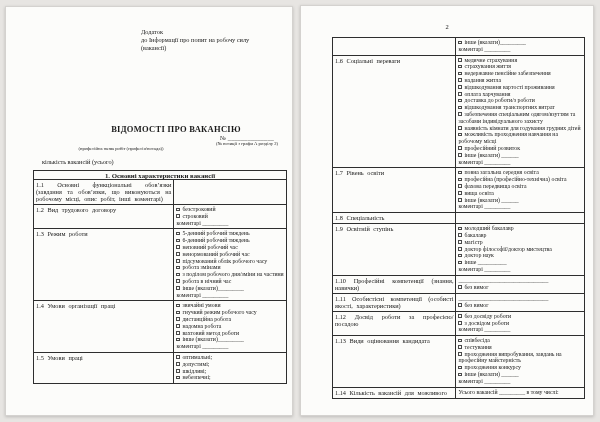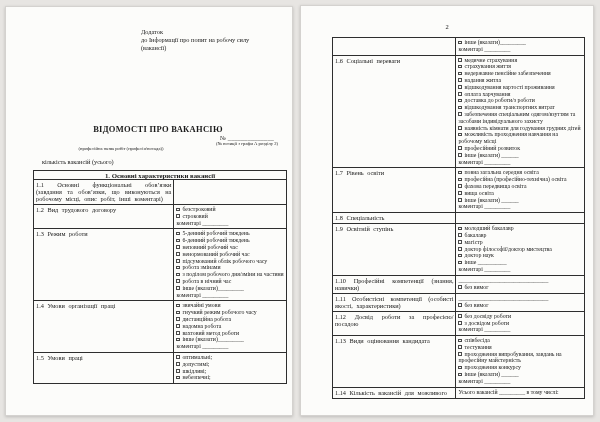--- a/index.html
+++ b/index.html
@@ -13,21 +13,21 @@
   .canvas{position:relative;width:600px;height:422px;border-radius:7px;overflow:hidden;}
   .page{
     position:absolute;background:var(--page-bg);
     border:1px solid #d4d2cf;box-shadow:0 1px 3px rgba(0,0,0,0.18);
     box-sizing:border-box;
   }
   #page1{left:5px;top:6px;width:288px;height:410px;}
   #page2{left:300px;top:5px;width:294px;height:411px;}
 
   .annex{position:absolute;left:135px;top:21px;width:150px;font-size:6.3px;line-height:8.2px;}
-  .doc-title{position:absolute;left:16px;top:117px;width:254px;text-align:center;text-indent:18px;
+  .doc-title{position:absolute;left:34px;top:117px;width:254px;text-align:center;text-indent:18px;
     font-weight:bold;font-size:8.5px;letter-spacing:0.3px;}
   .caption{font-size:4.6px;line-height:5.4px;text-align:center;color:#222;}
   .prof-caption{position:absolute;left:50px;top:139px;width:130px;}
   .num-block{position:absolute;left:196px;top:127px;width:90px;text-align:center;}
   .num-line{font-size:6.2px;line-height:7px;letter-spacing:0.2px;}
   .count-caption{position:absolute;left:36px;top:151px;font-size:6.3px;}
   .page-number{position:absolute;left:0;top:17px;width:100%;text-align:center;font-size:6.5px;}
 
   table.form-table{position:absolute;border-collapse:collapse;table-layout:fixed;
     border:1px solid var(--line);}

